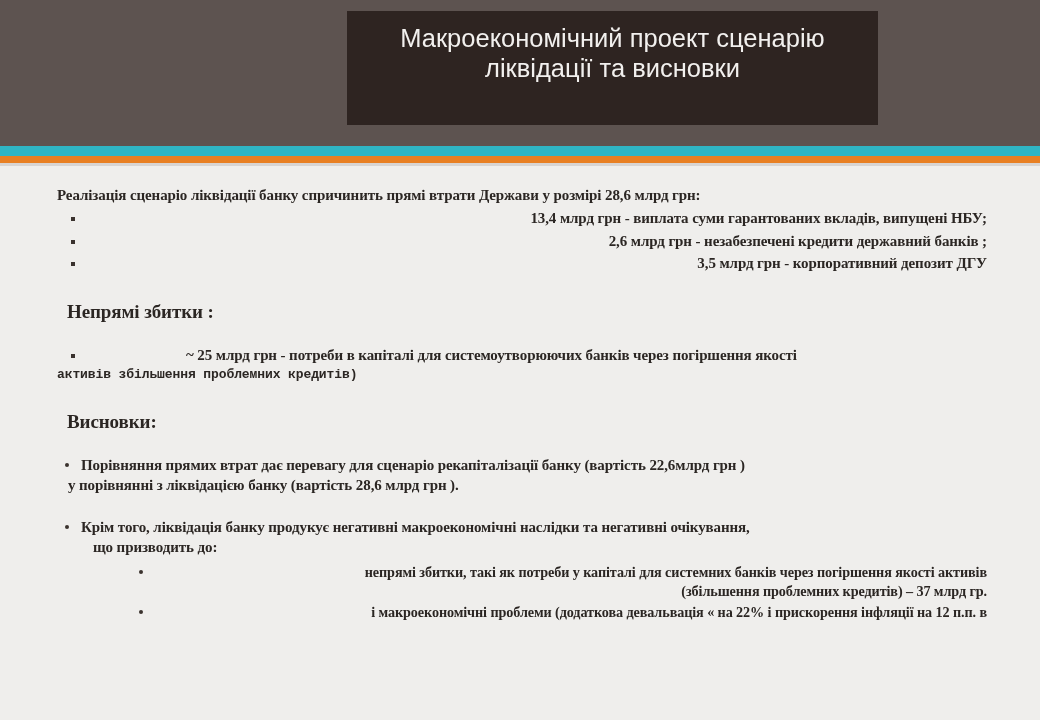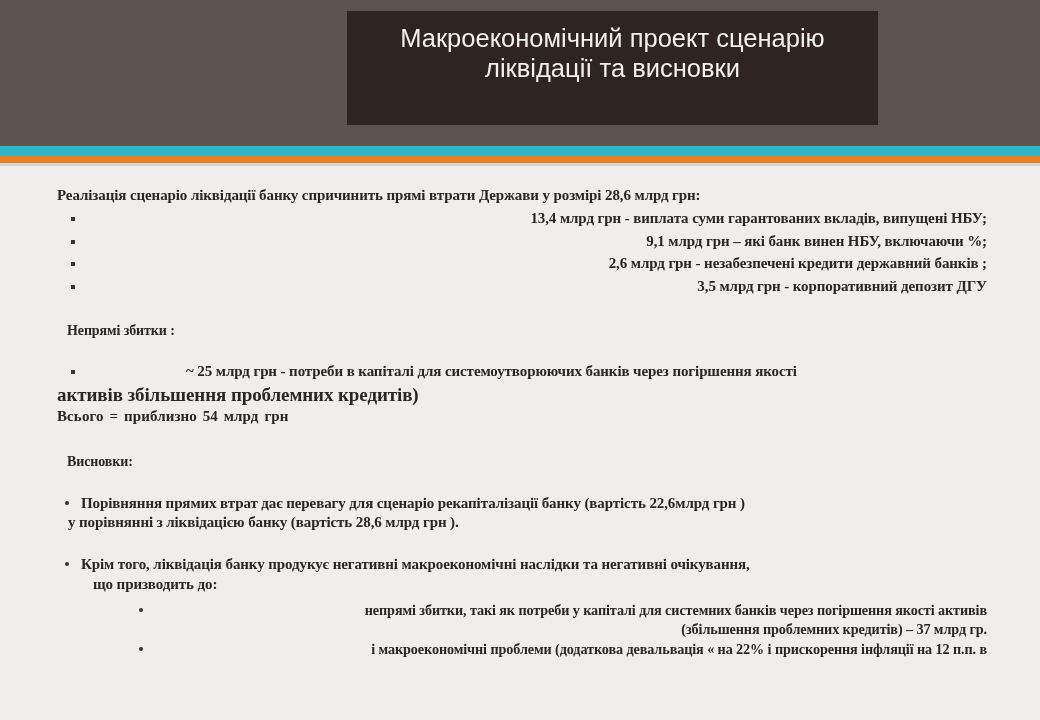--- a/index.html
+++ b/index.html
@@ -126,21 +126,21 @@
     left: 14px;
     top: 8px;
     width: 4px;
     height: 4px;
     background: #3a322e;
   }
   .spacer-md { height: 22px; }
   .spacer-lg { height: 26px; }
 
   .section-head {
-    font-size: 14px;
+    font-size: 19px;
     font-weight: bold;
     margin: 0;
     padding-left: 10px;
     letter-spacing: -0.1px;
   }
 
   .indirect-item {
     position: relative;
     padding-left: 33px;
     font-size: 15px;
@@ -152,22 +152,23 @@
     top: 8px;
     width: 4px;
     height: 4px;
     background: #3a322e;
   }
   .indirect-item .gap {
     display: inline-block;
     width: 96px;
   }
   .indirect-cont {
-    font-size: 19px;
-    letter-spacing: -0.1px;
+    font-size: 13px;
+    letter-spacing: -0.1px;
+    font-family: Liberation Mono, monospace;
   }
   .total-line {
     font-size: 15px;
     letter-spacing: 0.1px;
     word-spacing: 2px;
   }
 
   .concl-item {
     position: relative;
     padding-left: 24px;
@@ -237,24 +238,20 @@
 
   <div class="body-area">
     <div class="content">
 
       <p class="lead">Реалізація сценаріо ліквідації банку спричинить прямі втрати Держави у розмірі 28,6 млрд грн:</p>
 
       <ul class="lvl1">
         <li>
           <span class="bullet-sq"></span>
           <span>13,4 млрд грн -   виплата суми гарантованих вкладів,    випущені НБУ;</span>
-        </li>
-        <li>
-          <span class="bullet-sq"></span>
-          <span>9,1 млрд грн – які банк винен НБУ, включаючи %;</span>
         </li>
         <li>
           <span class="bullet-sq"></span>
           <span>2,6 млрд грн  - незабезпечені кредити державний банків ;</span>
         </li>
         <li>
           <span class="bullet-sq"></span>
           <span> 3,5 млрд грн  -  корпоративний депозит ДГУ</span>
         </li>
       </ul>
@@ -263,21 +260,20 @@
 
       <p class="section-head">Непрямі збитки :</p>
 
       <div class="spacer-md"></div>
 
       <div class="indirect-item">
         <span class="bullet-sq"></span>
         <span class="gap"></span><span>~   25 млрд грн  -  потреби в капіталі для системоутворюючих банків через погіршення якості</span>
       </div>
       <div class="indirect-cont">активів збільшення проблемних кредитів)</div>
-      <div class="total-line">Всього  =  приблизно 54  млрд грн</div>
 
       <div class="spacer-lg"></div>
 
       <p class="section-head">Висновки:</p>
 
       <div class="spacer-md"></div>
 
       <div class="concl-item">
         <span class="bullet-rd"></span>
         <span>Порівняння прямих втрат дає перевагу для  сценаріо рекапіталізації банку  (вартість 22,6млрд  грн )</span>

